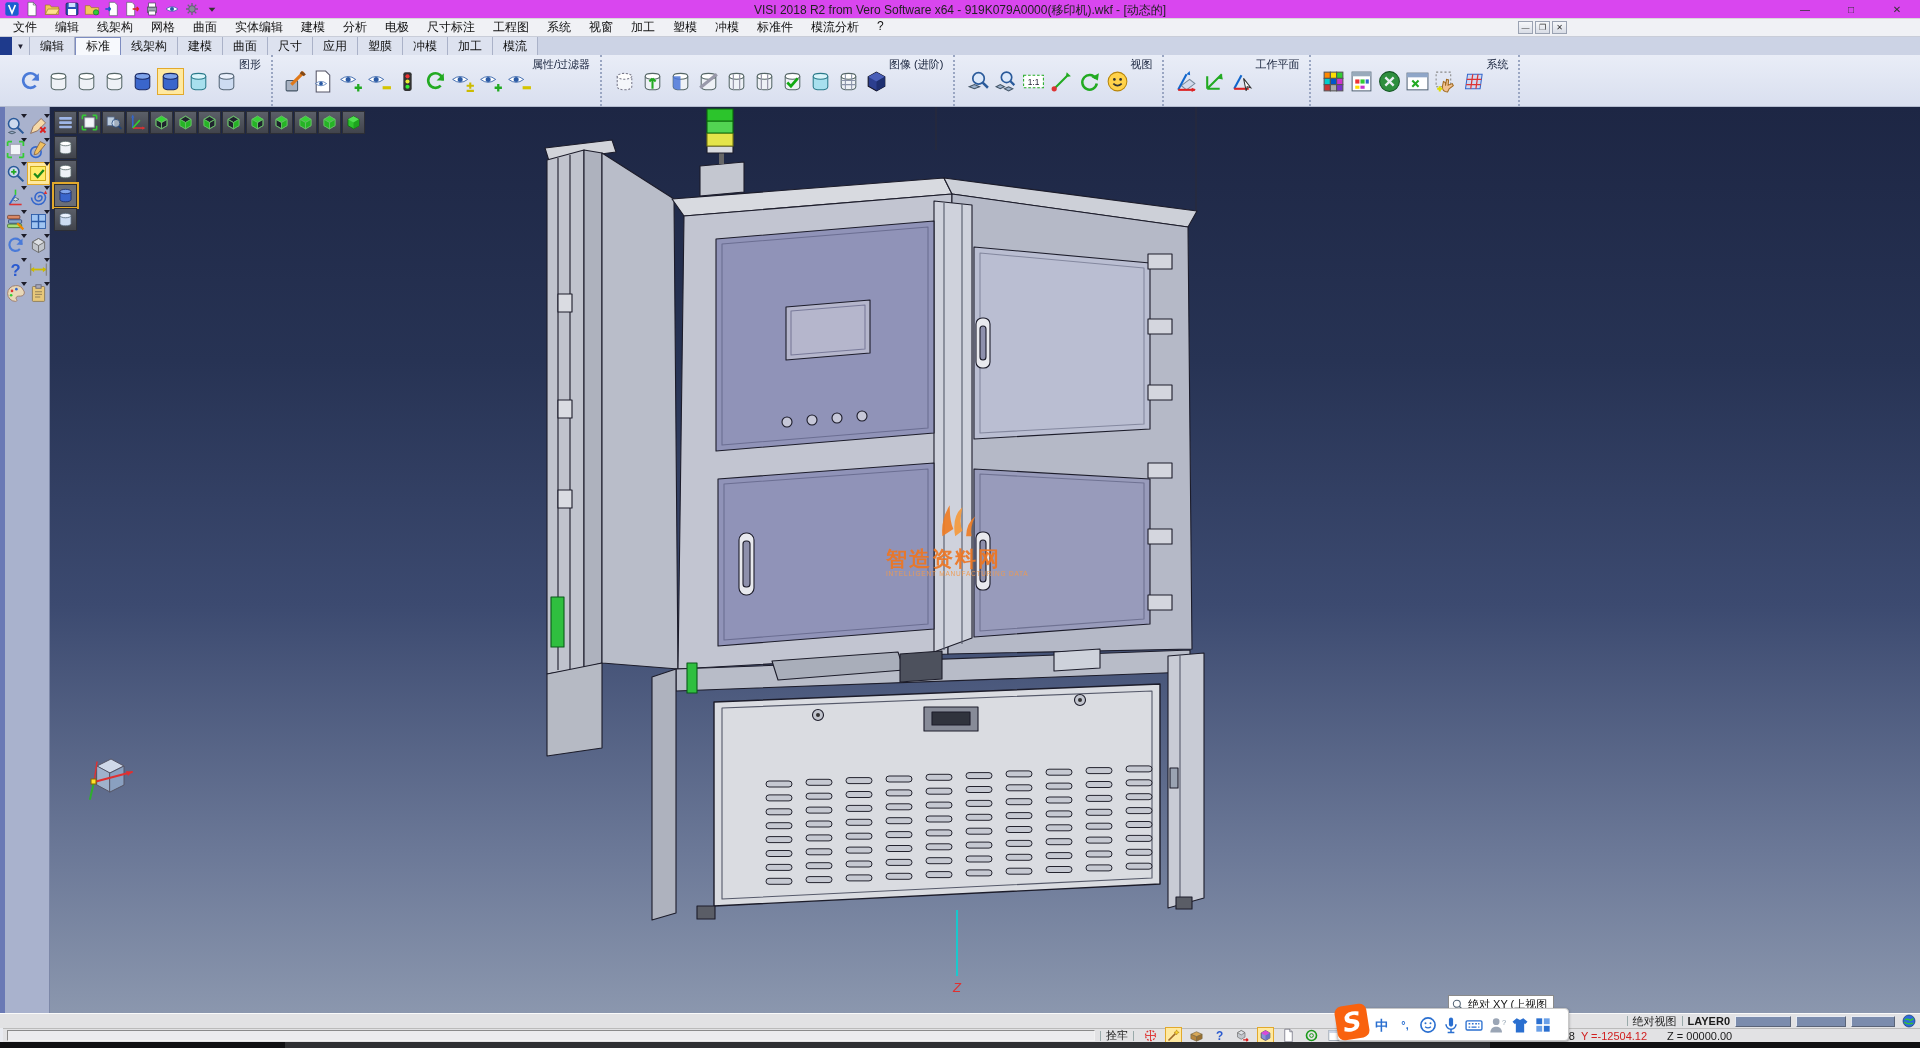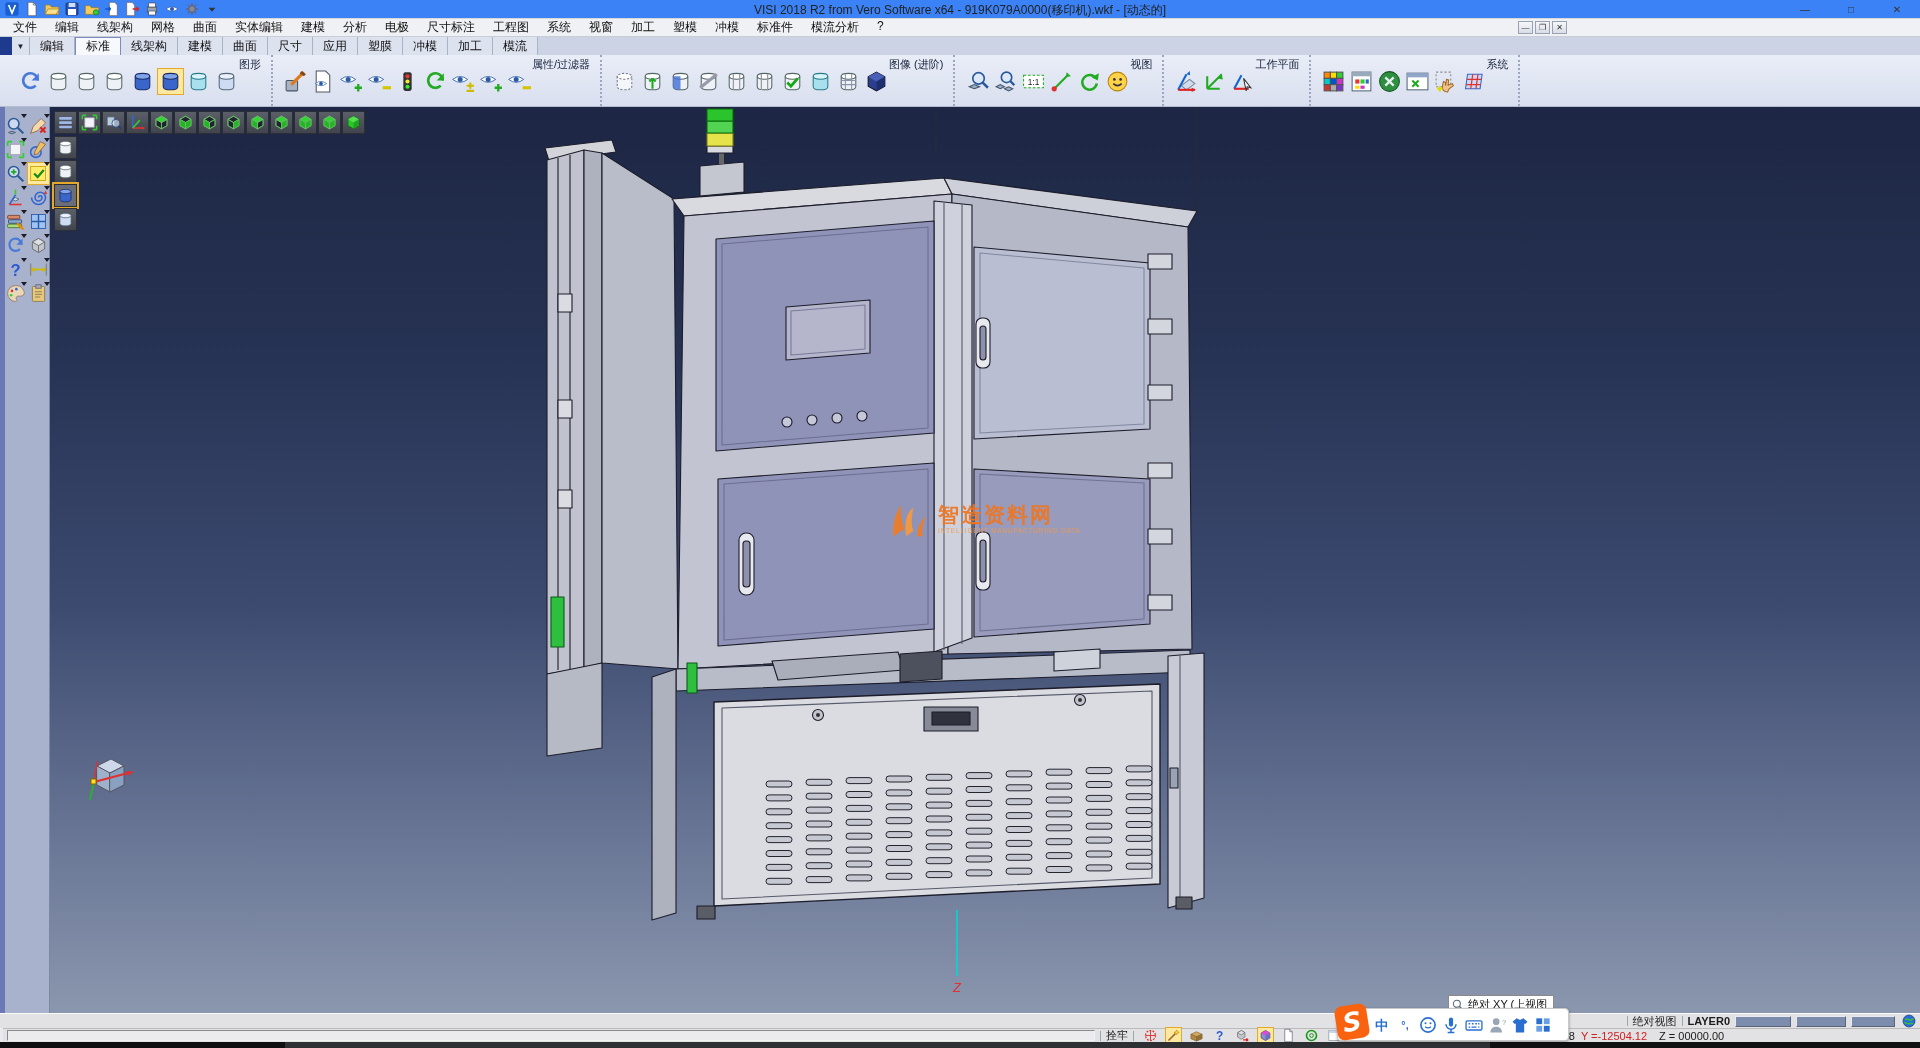--- a/index.html
+++ b/index.html
@@ -2,21 +2,21 @@
 <html><head>
 <meta charset="utf-8">
 <style>
   html,body{margin:0;padding:0;background:#000;}
   *{box-sizing:border-box;}
   .screen{position:relative;width:1920px;height:1048px;overflow:hidden;
     font-family:"Liberation Sans","DejaVu Sans",sans-serif;font-size:12px;color:#1a1a1a;
     background:#e8eaf0;}
 
   
-  .titlebar{position:absolute;left:0;top:0;width:100%;height:19px;background:#3b82f6;border-bottom:1px solid #d8d8d8;}
+  .titlebar{position:absolute;left:0;top:0;width:100%;height:19px;background:#d946ef;border-bottom:1px solid #d8d8d8;}
   .qa-icons{position:absolute;left:4px;top:1px;display:flex;gap:4px;align-items:center;}
   .qa-icons .icon{width:16px;height:16px;}
   .win-title{position:absolute;left:0;right:0;top:2px;text-align:center;font-size:12px;color:#222;pointer-events:none;}
   .win-controls{position:absolute;right:0;top:0;display:flex;height:19px;}
   .win-btn{width:46px;height:19px;display:flex;align-items:center;justify-content:center;font-size:10px;color:#333;}
 
   
   .menubar{position:absolute;left:0;top:19px;width:100%;height:18px;background:#f0f1f5;border-bottom:1px solid #c9cdd8;display:flex;align-items:center;padding-left:4px;}
   .menu-item{padding:0 9px;font-size:12px;color:#111;}
   .mdi-controls{position:absolute;left:1518px;top:2px;display:flex;gap:2px;}
@@ -50,21 +50,21 @@
   .viewport{position:relative;flex:1;height:100%;background:linear-gradient(180deg,#1d2644 0%,#273354 28%,#3c4a70 55%,#6b7897 82%,#8b97ae 100%);overflow:hidden;}
   .model-svg{position:absolute;left:0;top:0;width:100%;height:100%;}
 
   .view-row{position:absolute;left:4px;top:4px;display:flex;gap:1px;}
   .dark-btn{width:23px;height:23px;background:linear-gradient(#5b5f68,#41444c);border:1px solid #2c2e35;display:flex;align-items:center;justify-content:center;}
   .dark-btn .icon{width:19px;height:19px;}
   .dark-btn.hl{outline:2px solid #e2a92c;background:#6a6e78;}
   .layer-col{position:absolute;left:4px;top:29px;display:flex;flex-direction:column;gap:1px;}
 
   
-  .watermark{position:absolute;left:836px;top:391px;display:flex;align-items:center;gap:8px;opacity:.92;}
+  .watermark{position:absolute;left:836px;top:391px;display:flex;align-items:center;gap:8px;opacity:.92;flex-direction:column;}
   .wm-title{font-size:21px;font-weight:bold;color:#ee7622;letter-spacing:2px;line-height:1.05;}
   .wm-sub{font-size:6.5px;color:#f09a4e;letter-spacing:.8px;}
 
   
   .statusA{position:absolute;left:0;top:1013px;width:100%;height:15px;background:#e2e2e4;border-top:1px solid #fafafa;display:flex;align-items:center;font-size:11px;}
   .statusB{position:absolute;left:3px;top:1028px;width:100%;height:14px;background:#e2e2e4;border-top:1px solid #bbb;display:flex;align-items:center;font-size:11px;}
   .sep{width:1px;height:10px;background:#9aa;margin:0 5px;}
   .sunken{border:1px solid;border-color:#8a8a8a #f2f2f2 #f2f2f2 #8a8a8a;background:#ececee;height:11px;}
   .seg{height:11px;border:1px solid;border-color:#e6eaf2 #5a6478 #5a6478 #e6eaf2;background:#7b8cad;margin-left:5px;}
   .statusB .icon{width:15px;height:15px;margin:0 4px;}
@@ -1124,21 +1124,21 @@
             <rect x="3" y="4" width="18" height="16" fill="#fff" stroke="#789"></rect>
             <rect x="3" y="4" width="18" height="4" fill="#cdd6e8"></rect>
           </svg>
         </span>
       </span>
     <span style="margin-left:6px;">E3: 1.00 P3: 1.00</span>
     <div class="sep"></div>
     <span>单位: 毫米</span>
     <div class="sep"></div>
     <span style="margin-right:6px;">X = 02361.38</span>
-    <span class="coordY" style="margin-right:12px;">Y =-12504.12</span>
+    <span class="coordY" style="margin-right:20px;">Y =-12504.12</span>
     <span style="margin-right:8px;text-align:right;">Z = 00000.00</span>
   </div>
 
   <div class="taskbar">
       <div class="tb-seg"></div>
     </div>
 
   <div class="wp-popup">
     <span class="icon" id="wp-icon">
         <svg viewBox="0 0 24 24">

